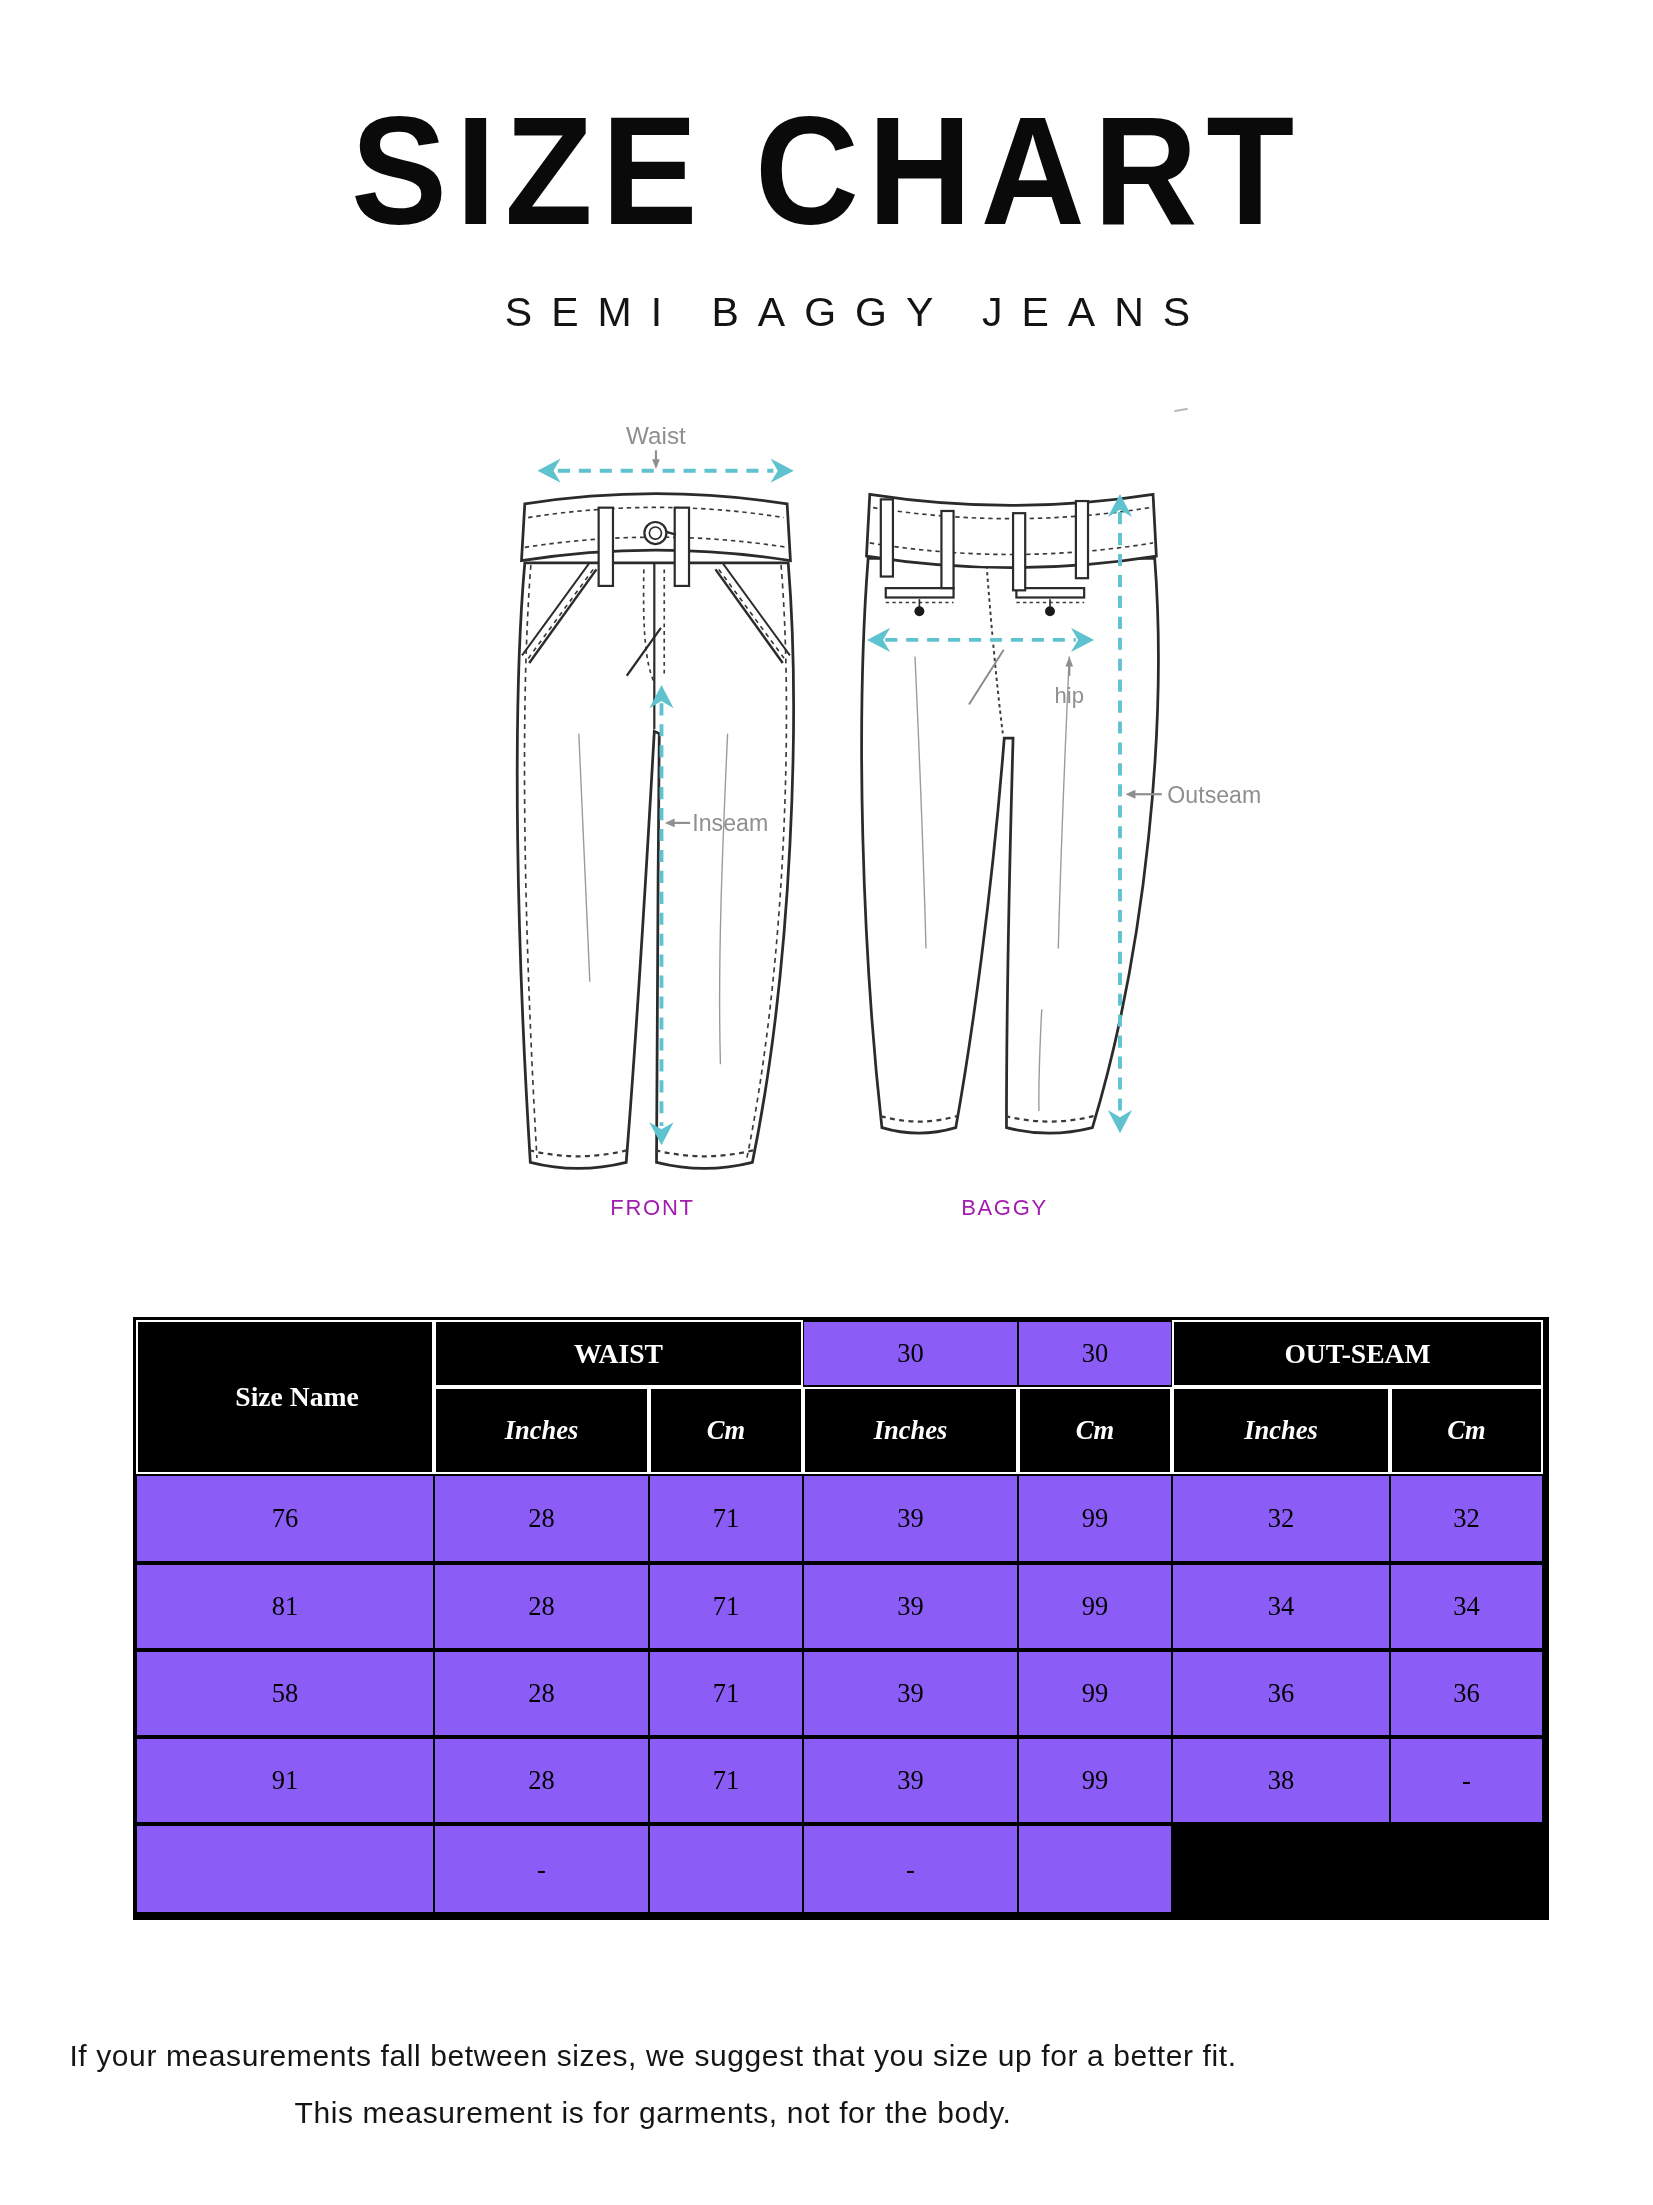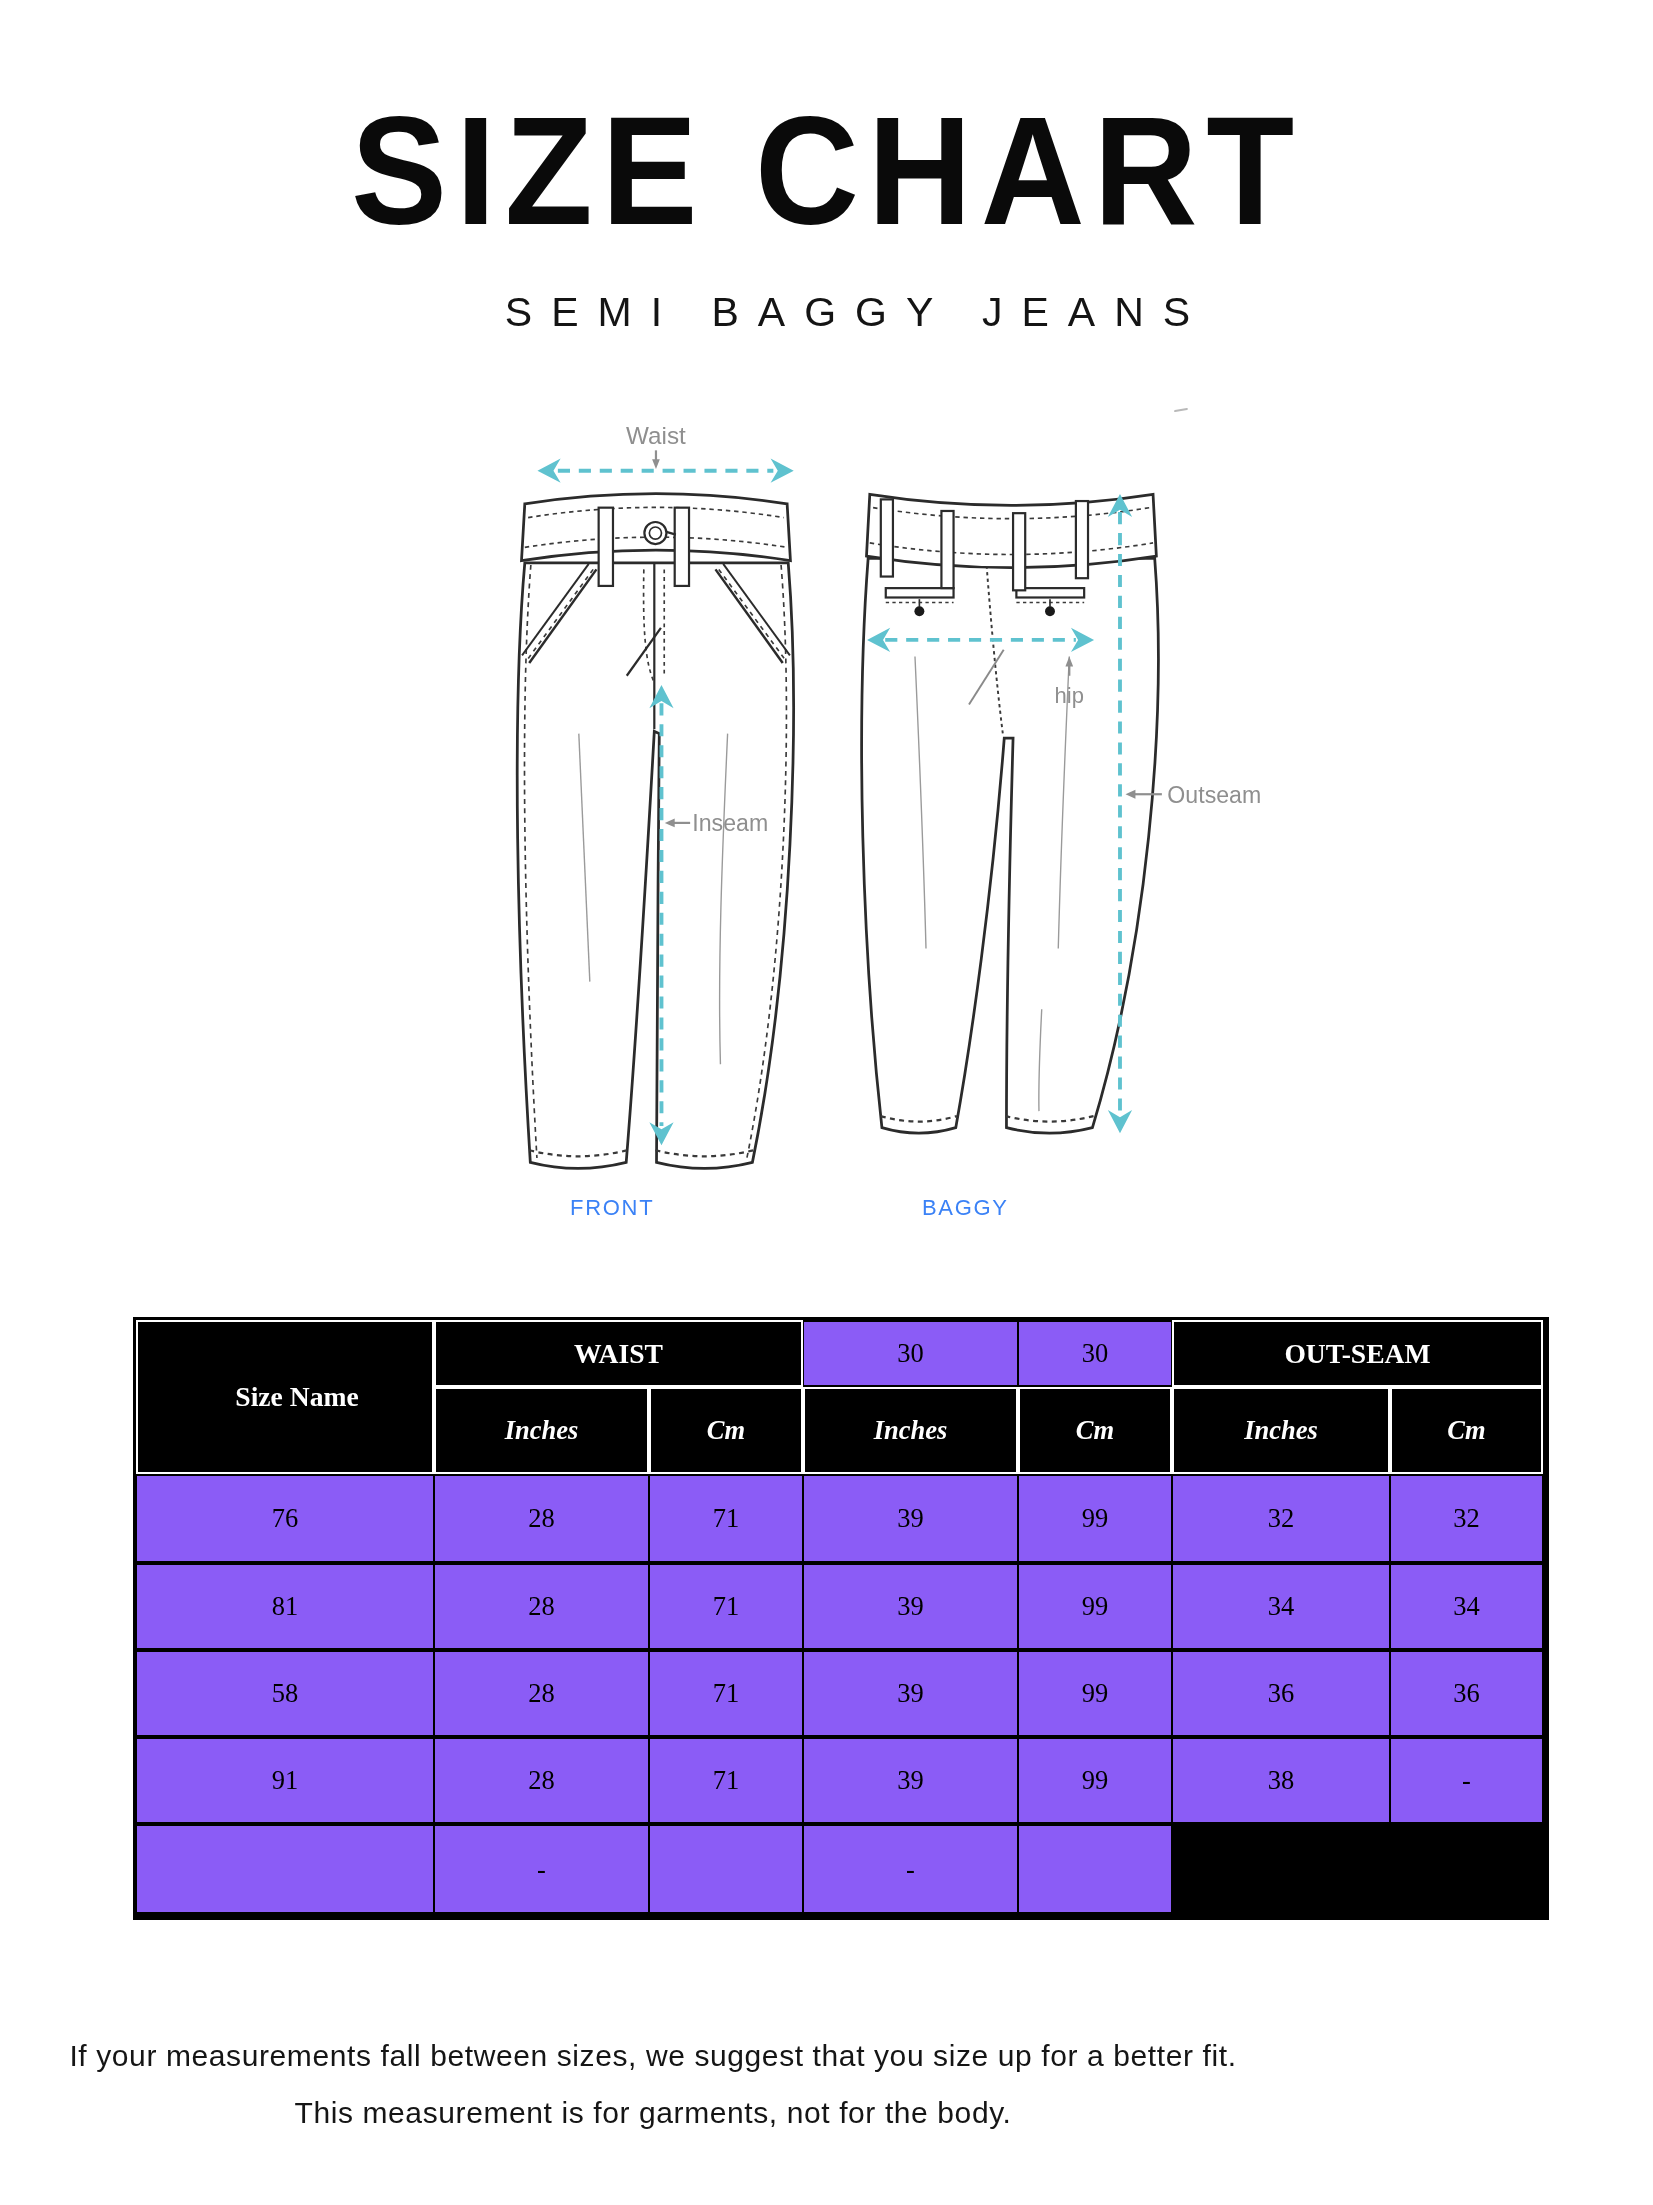--- a/index.html
+++ b/index.html
@@ -10,22 +10,22 @@
          font-size:144px;line-height:144px;font-weight:900;letter-spacing:8.8px;
          color:#0a0a0a;transform:scaleY(1.07);transform-origin:top center;
          font-family:"Liberation Sans",sans-serif;}
   .subtitle{position:absolute;top:291px;left:0;width:1654px;text-align:center;
             font-size:41px;line-height:43px;font-weight:400;letter-spacing:19px;
             color:#141414;margin-left:30px;}
 
   .diagram{position:absolute;left:496px;top:425px;width:860px;height:755px;}
   .stray-mark{position:absolute;left:1174px;top:409px;width:14.3px;height:2.2px;
               background:#b9b9b9;transform:rotate(-10deg);border-radius:1.1px;}
-  .view-label{position:absolute;font-size:22px;letter-spacing:1.7px;color:#3b82f6;
-              font-weight:400;width:165px;text-align:left;top:1195px;}
+  .view-label{position:absolute;font-size:22px;letter-spacing:1.7px;color:#a21caf;
+              font-weight:400;width:165px;text-align:center;top:1195px;}
   .front-label{left:570px;}
   .back-label{left:922px;}
 
   .size-table{position:absolute;left:133px;top:1317px;width:1416px;height:603px;
               box-sizing:border-box;border:3.9px solid #000;background:#000;
               display:grid;
               grid-template-columns:298px 215px 154px 215px 154px 218px 153px;
               grid-template-rows:67px 87px 89px 87px 87px 87px 90px;}
   .hc{background:#000;color:#fff;border:2.2px solid #fff;box-sizing:border-box;
       display:flex;align-items:center;justify-content:center;

